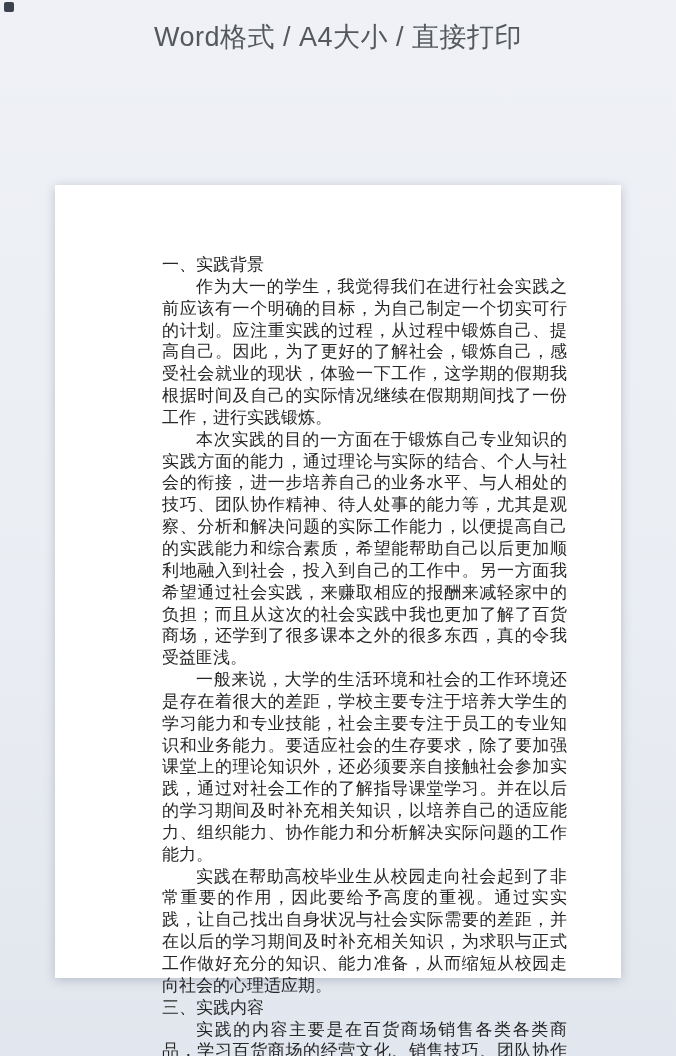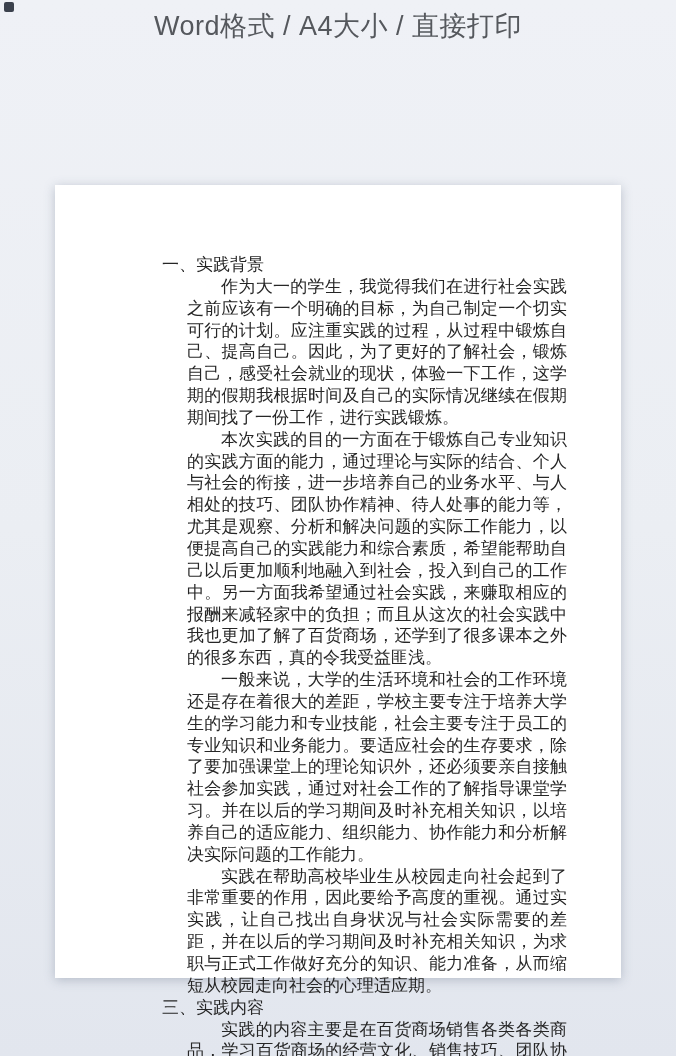--- a/index.html
+++ b/index.html
@@ -28,21 +28,21 @@
   .hero h1 {
     margin: 0;
     padding-top: 60px;
     font-size: 45px;
     line-height: 1.0;
     font-weight: 800;
     color: #3a3b3e;
     letter-spacing: 0.5px;
   }
   .hero .subtitle {
-    margin-top: 13px;
+    margin-top: 24px;
     font-size: 27px;
     line-height: 1.0;
     font-weight: 400;
     color: #55585d;
     letter-spacing: 0.5px;
   }
   .sheet {
     position: absolute;
     left: 55px;
     top: 185px;
@@ -56,21 +56,21 @@
     left: 107px;
     top: 70px;
     width: 405px;
     font-family: Liberation Mono, monospace;
     font-size: 17px;
     line-height: 21.85px;
     color: #262626;
     text-align: justify;
   }
   .doc-block { margin: 0; padding: 0; }
-  .doc-block.para { text-indent: 2em; margin-left: 25px; }
+  .doc-block.para { text-indent: 2em; }
 </style>
 </head>
 <body>
 
 <div class="corner-mark"></div>
 
 <header class="hero">
   <div class="subtitle">Word格式 / A4大小 / 直接打印</div>
 </header>
 

